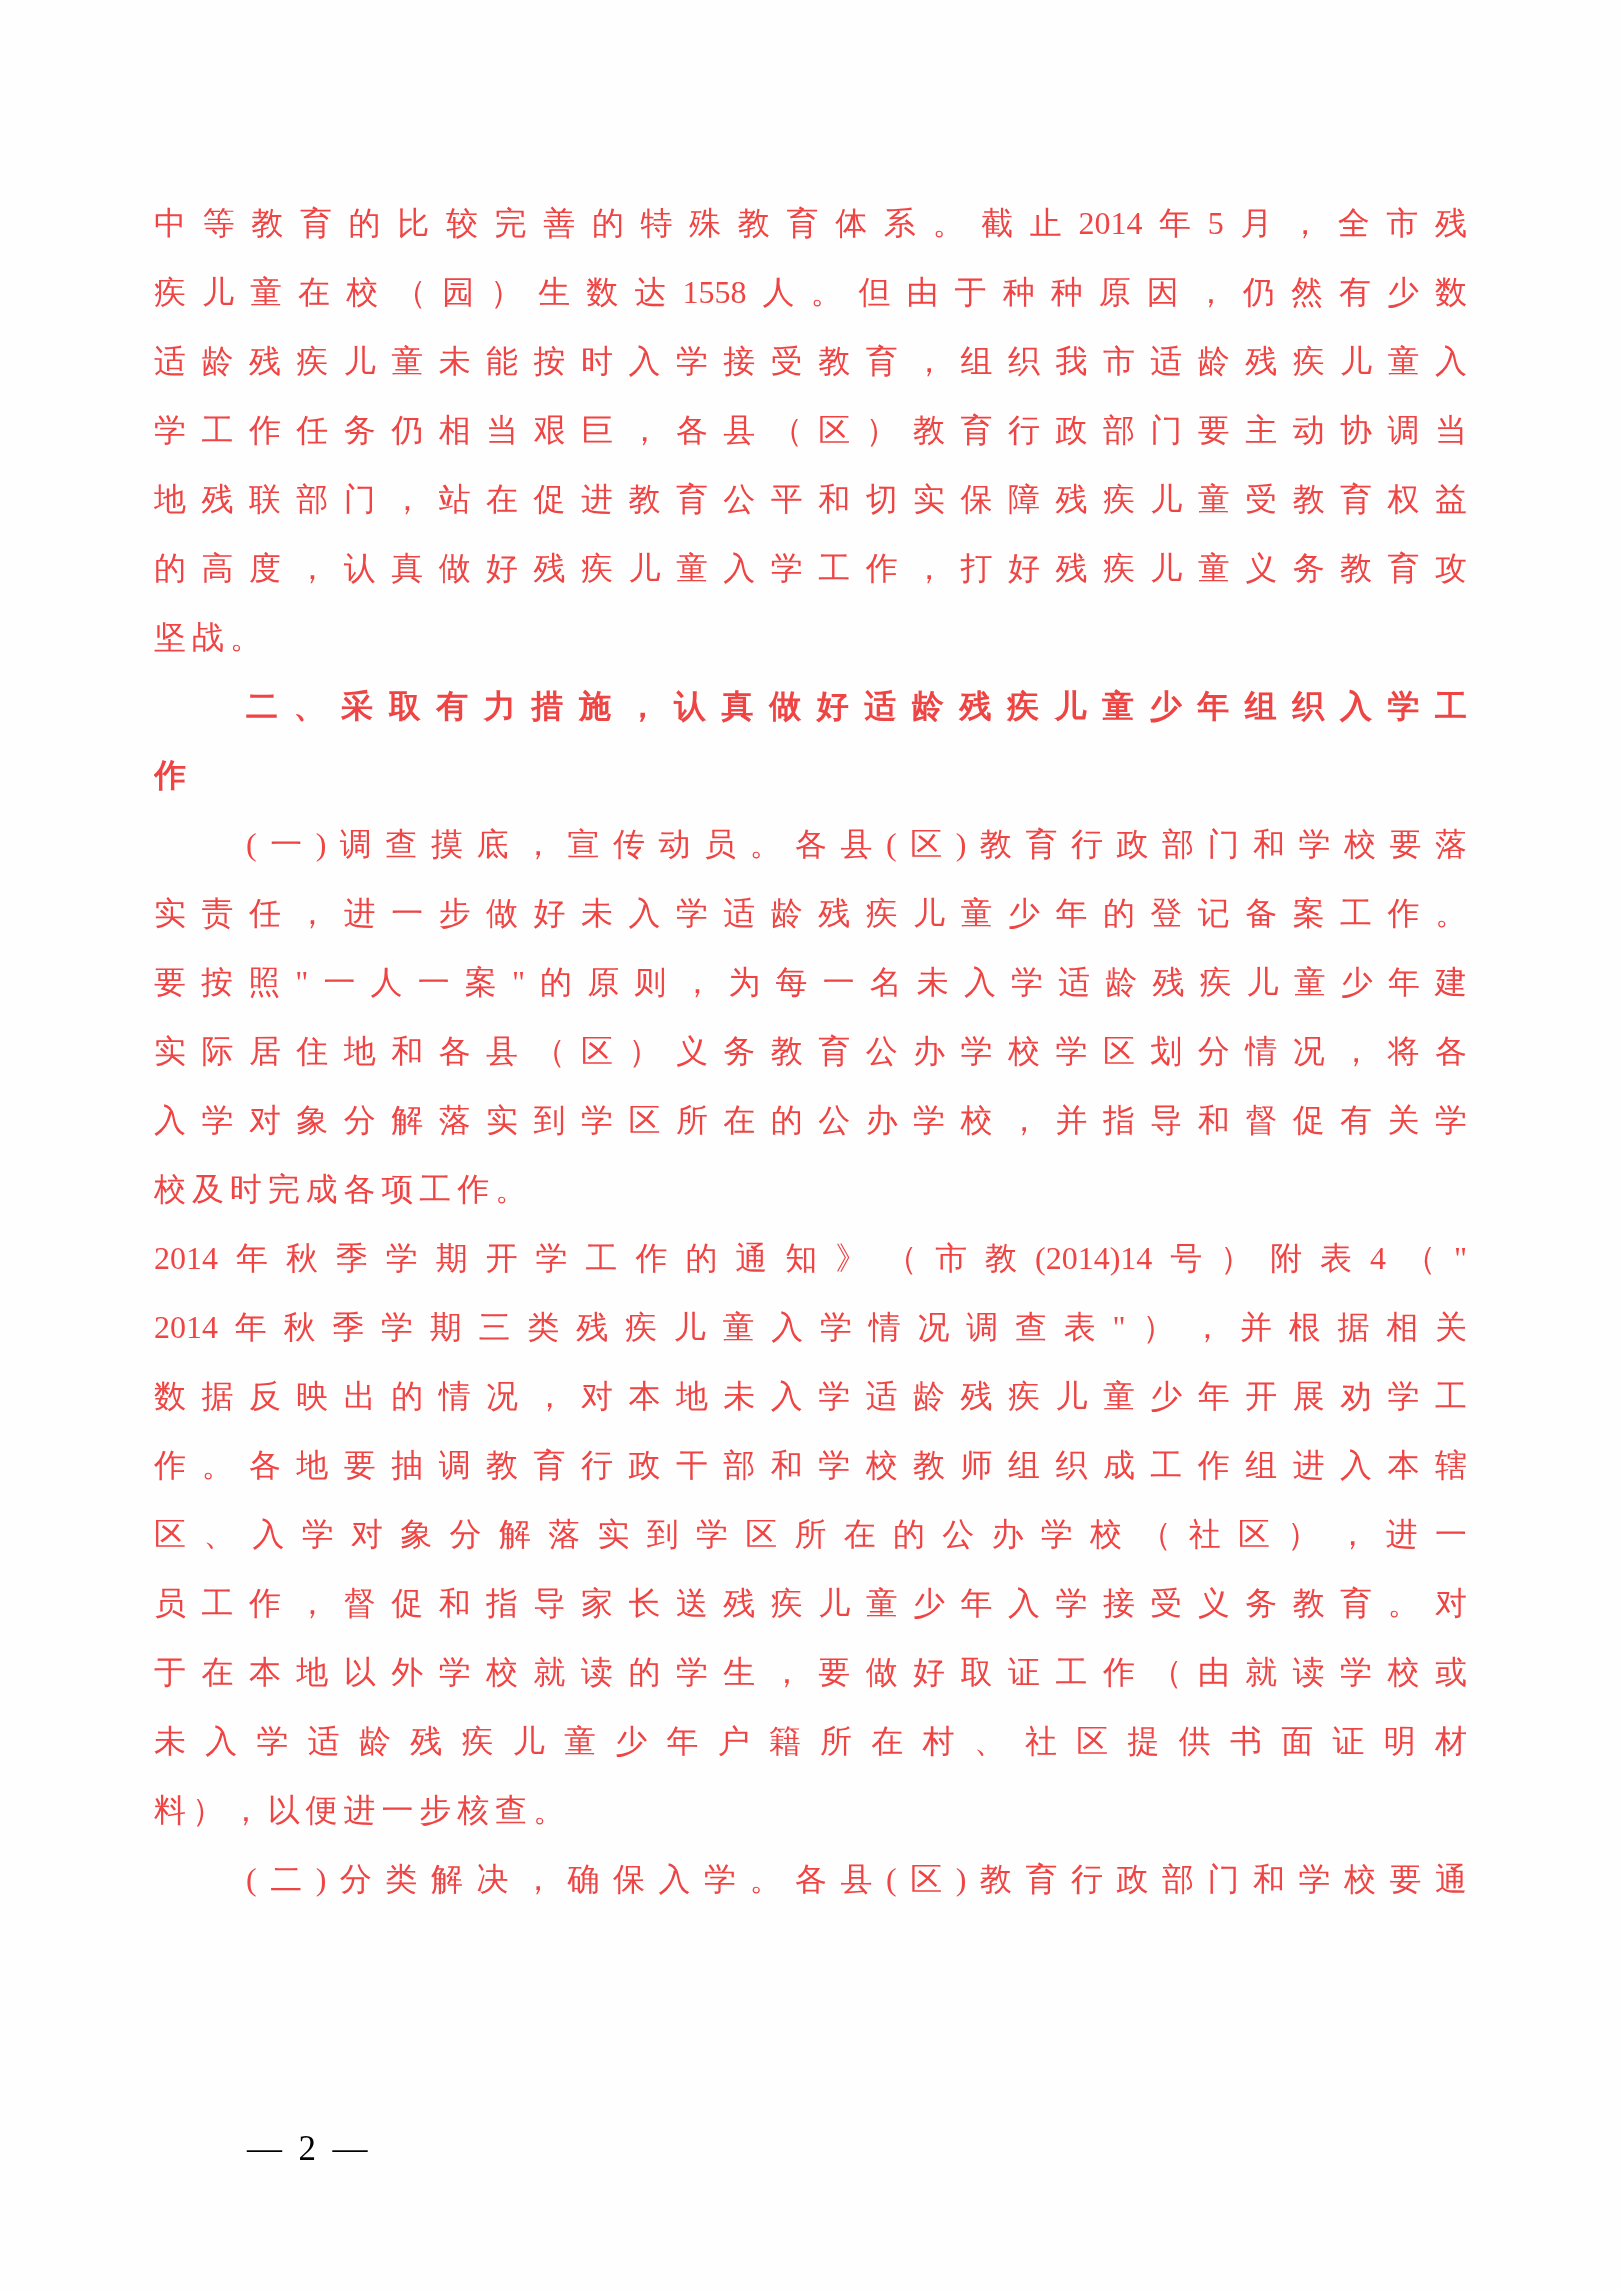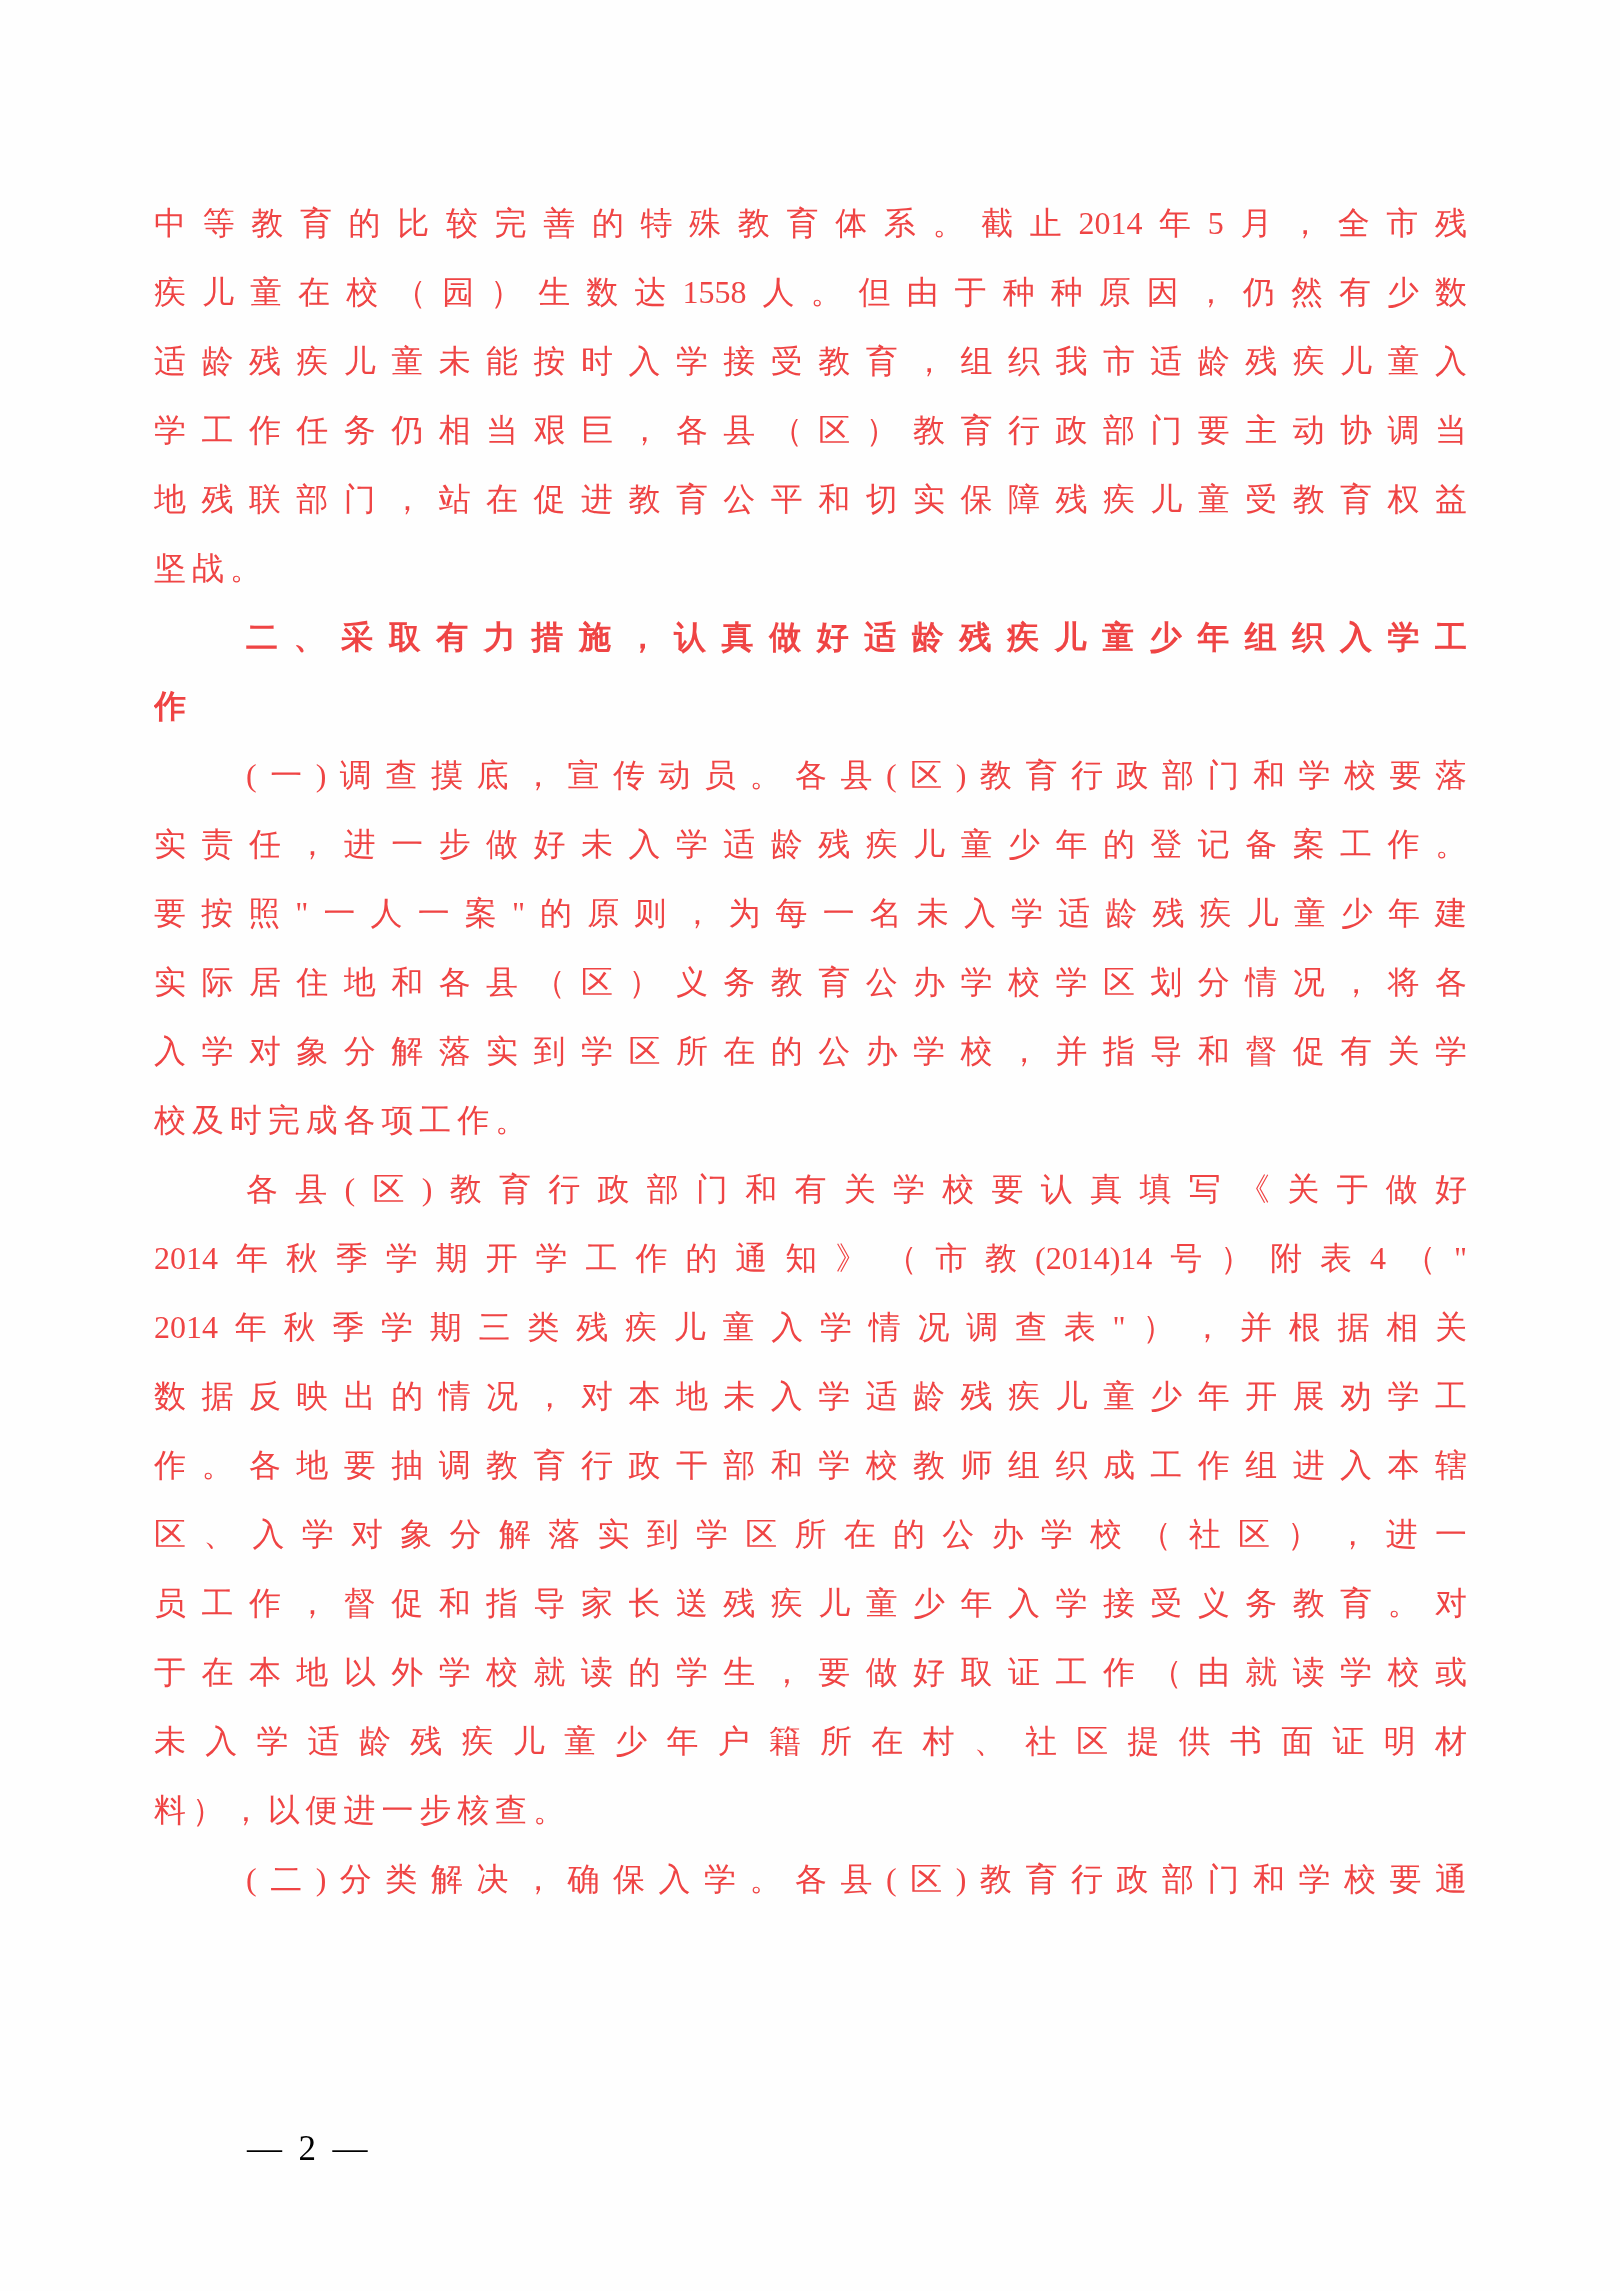--- a/index.html
+++ b/index.html
@@ -55,30 +55,30 @@
 </head>
 <body>
 
 <div class="page">
   <div class="text-block">
     <div class="line">中等教育的比较完善的特殊教育体系。截止2014年5月，全市残</div>
     <div class="line">疾儿童在校（园）生数达1558人。但由于种种原因，仍然有少数</div>
     <div class="line">适龄残疾儿童未能按时入学接受教育，组织我市适龄残疾儿童入</div>
     <div class="line">学工作任务仍相当艰巨，各县（区）教育行政部门要主动协调当</div>
     <div class="line">地残联部门，站在促进教育公平和切实保障残疾儿童受教育权益</div>
+    <div class="line">的高度，认真做好残疾儿童入学工作，打好残疾儿童义务教育攻</div>
     <div class="line short">坚战。</div>
     <div class="line heading indent">二、采取有力措施，认真做好适龄残疾儿童少年组织入学工</div>
     <div class="line heading short">作</div>
     <div class="line indent">(一)调查摸底，宣传动员。各县(区)教育行政部门和学校要落</div>
     <div class="line">实责任，进一步做好未入学适龄残疾儿童少年的登记备案工作。</div>
     <div class="line">要按照"一人一案"的原则，为每一名未入学适龄残疾儿童少年建</div>
     <div class="line">实际居住地和各县（区）义务教育公办学校学区划分情况，将各</div>
     <div class="line">入学对象分解落实到学区所在的公办学校，并指导和督促有关学</div>
     <div class="line short">校及时完成各项工作。</div>
-    <div class="line indent">各县(区)教育行政部门和有关学校要认真填写《关于做好</div>
     <div class="line">2014年秋季学期开学工作的通知》（市教(2014)14号）附表4（"</div>
     <div class="line">2014年秋季学期三类残疾儿童入学情况调查表"），并根据相关</div>
     <div class="line">数据反映出的情况，对本地未入学适龄残疾儿童少年开展劝学工</div>
     <div class="line">作。各地要抽调教育行政干部和学校教师组织成工作组进入本辖</div>
     <div class="line">区、入学对象分解落实到学区所在的公办学校（社区），进一</div>
     <div class="line">员工作，督促和指导家长送残疾儿童少年入学接受义务教育。对</div>
     <div class="line">于在本地以外学校就读的学生，要做好取证工作（由就读学校或</div>
     <div class="line">未入学适龄残疾儿童少年户籍所在村、社区提供书面证明材</div>
     <div class="line short">料），以便进一步核查。</div>
     <div class="line indent">(二)分类解决，确保入学。各县(区)教育行政部门和学校要通</div>

